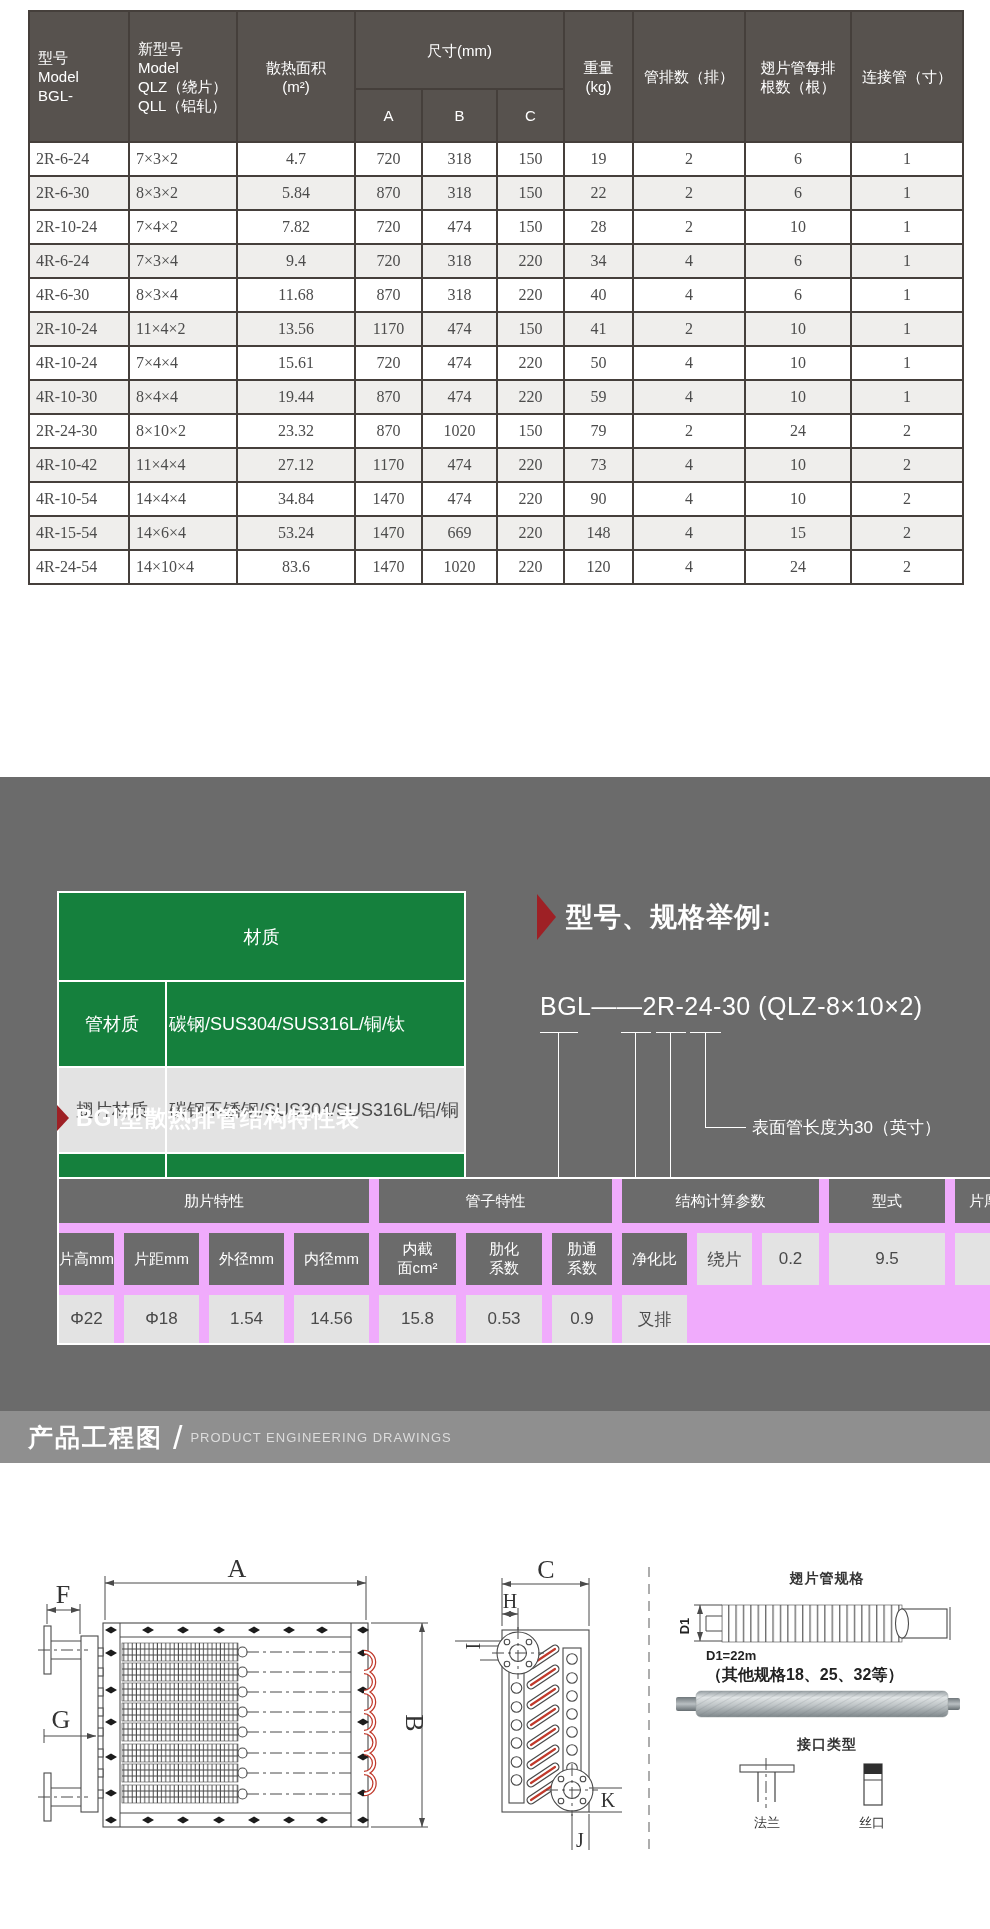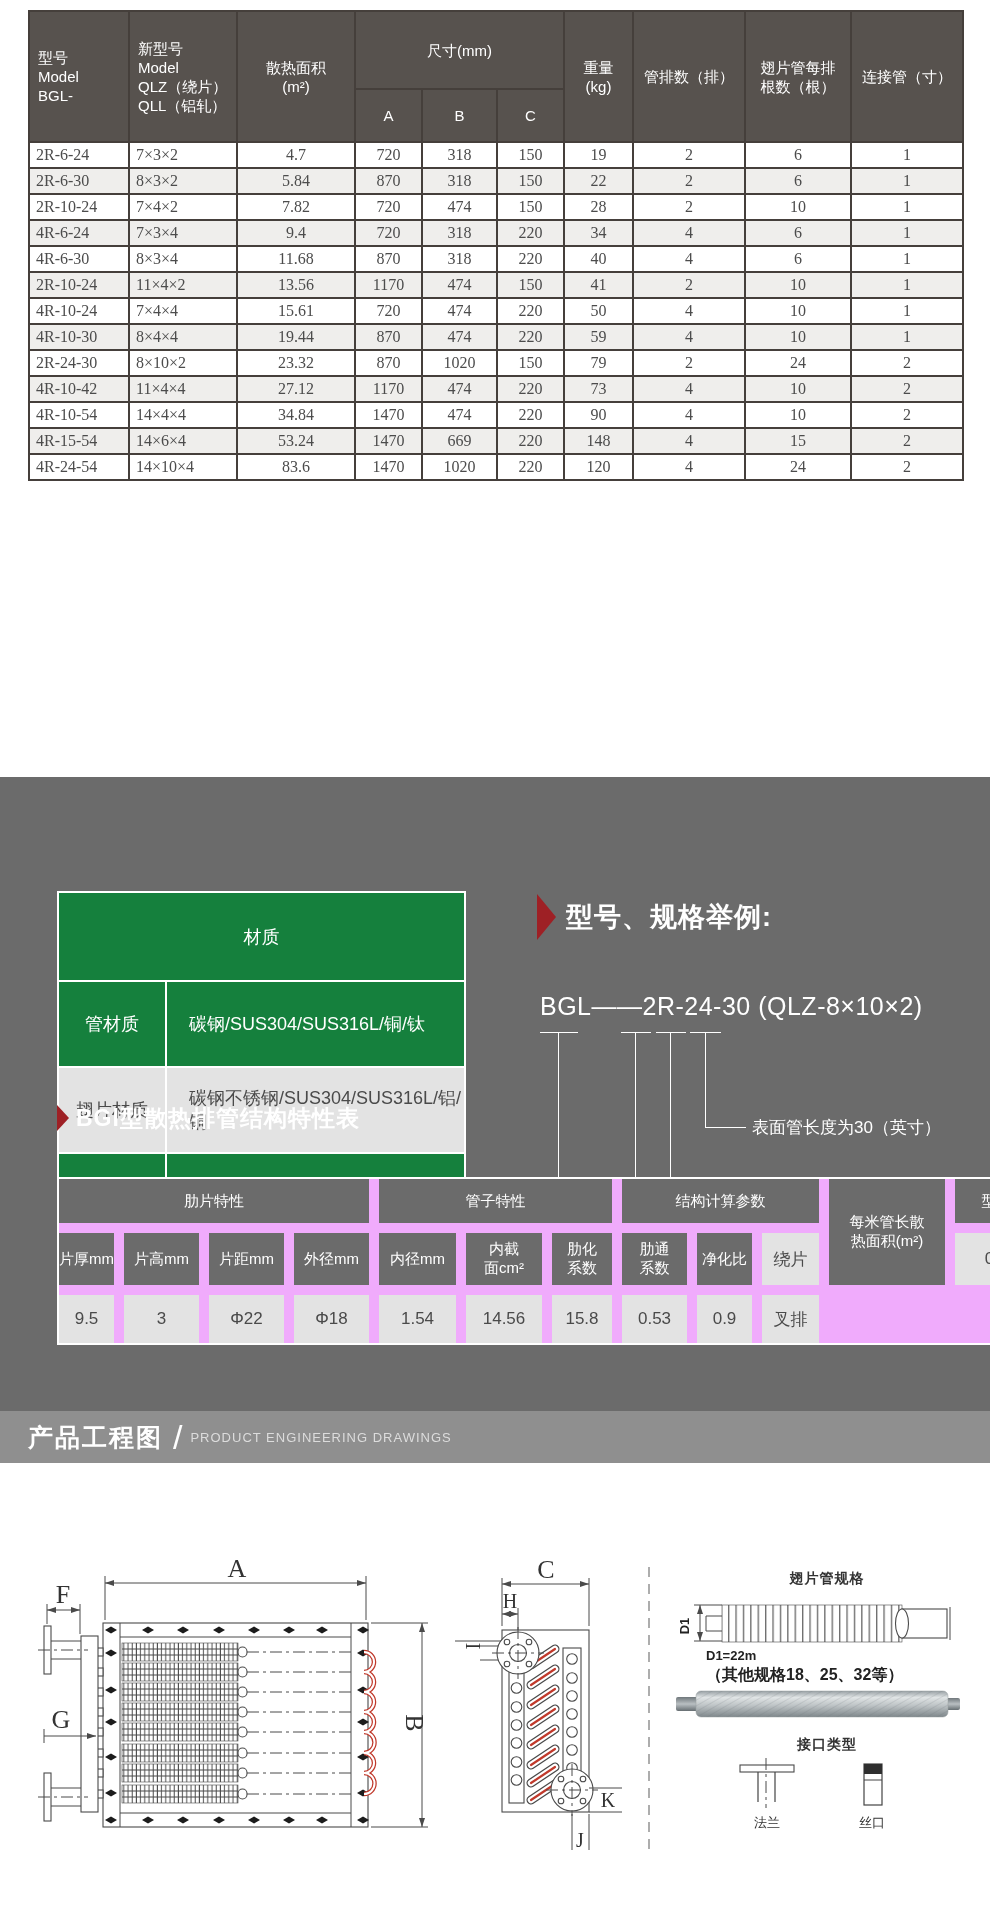--- a/index.html
+++ b/index.html
@@ -8,36 +8,36 @@
 
   
   table.spec { position: absolute; left: 28px; top: 10px; width: 934px;
     border-collapse: collapse; table-layout: fixed; }
   table.spec th, table.spec td { border: 2px solid #453f3b; }
   table.spec th { background: #57524e; color: #fff; font-size: 15px; font-weight: normal;
     line-height: 19px; white-space: pre-line; text-align: center; }
   table.spec th.lft { text-align: left; padding-left: 8px; }
   table.spec tr.h1 { height: 78px; }
   table.spec tr.h2 { height: 53px; }
-  table.spec tbody tr { height: 26px; }
+  table.spec tbody tr { height: 34px; }
   table.spec td { font-size: 16px; color: #4c4c4c; text-align: center; background: #fff;
     font-family: "Liberation Serif", serif; }
   table.spec td:first-child, table.spec td:nth-child(2) { text-align: left; padding-left: 6px; }
   table.spec tbody tr:nth-child(even) td { background: #efeeec; }
 
   
   .gray { position: absolute; left: 0; top: 777px; width: 990px; height: 634px; background: #6b6b6b; }
 
   .mat { position: absolute; left: 57px; top: 114px; display: grid;
     grid-template-columns: 106px 297px; grid-template-rows: 87px repeat(4, 84px);
     gap: 2px; background: #fff; border: 2px solid #fff; }
   .mat > div { background: #15803d; color: #fff; font-size: 18px;
     display: flex; align-items: center; justify-content: center; }
   .mat .mhead { grid-column: 1 / 3; }
-  .mat .mval { justify-content: flex-start; padding-left: 22px; }
+  .mat .mval { justify-content: flex-start; padding-left: 2px; text-align: center; }
   .mat > div:nth-child(4), .mat > div:nth-child(5) { background: #e3e3e3; color: #4a4a4a; }
 
   .tri { position: absolute; width: 0; height: 0; border-style: solid; border-color: transparent; }
   .tri.big { border-width: 23px 0 23px 19px; border-left-color: #9e2025; }
   .tri.sm  { border-width: 13px 0 13px 12px; border-left-color: #9e2025; }
 
   .ex-title { position: absolute; left: 566px; top: 117px; color: #fff; font-size: 27px;
     font-weight: bold; line-height: 47px; letter-spacing: 1px; }
   .ex-model { position: absolute; left: 540px; top: 215px; color: #fff; font-size: 25px; letter-spacing: .5px; }
   .ul { position: absolute; border-bottom: 1px solid #fff; height: 0; }
@@ -310,22 +310,20 @@
   <div class="co" style="top:470px">排管为2排，片距为R=3mm</div>
   <div class="co" style="top:536px">碳钢/不锈钢铝轧管散热器</div>
 
   <span class="tri sm" style="left:57px;top:328px"></span>
   <div class="st-title">BGl型散热排管结构特性表</div>
 
   <div class="stc">
     <div style="grid-area:1/1/2/5">肋片特性</div>
     <div style="grid-area:1/5/2/8">管子特性</div>
     <div style="grid-area:1/8/2/11">结构计算参数</div>
-    <div style="grid-area:1/11/3/12">每米管长散
-热面积(m²)</div>
     <div>型式</div>
     <div>片厚mm</div>
     <div>片高mm</div>
     <div>片距mm</div>
     <div>外径mm</div>
     <div>内径mm</div>
     <div>内截
 面cm²</div>
     <div>肋化
 系数</div>

